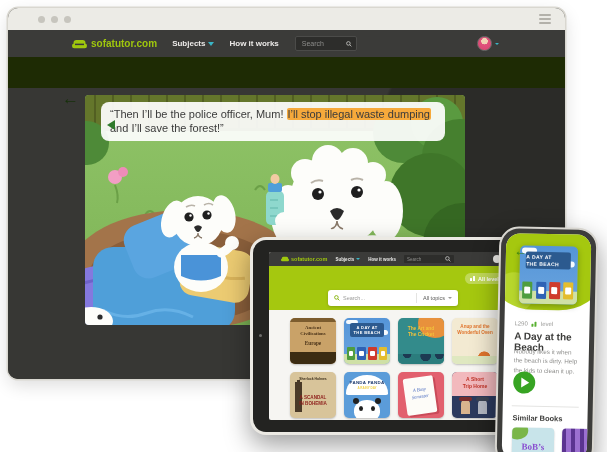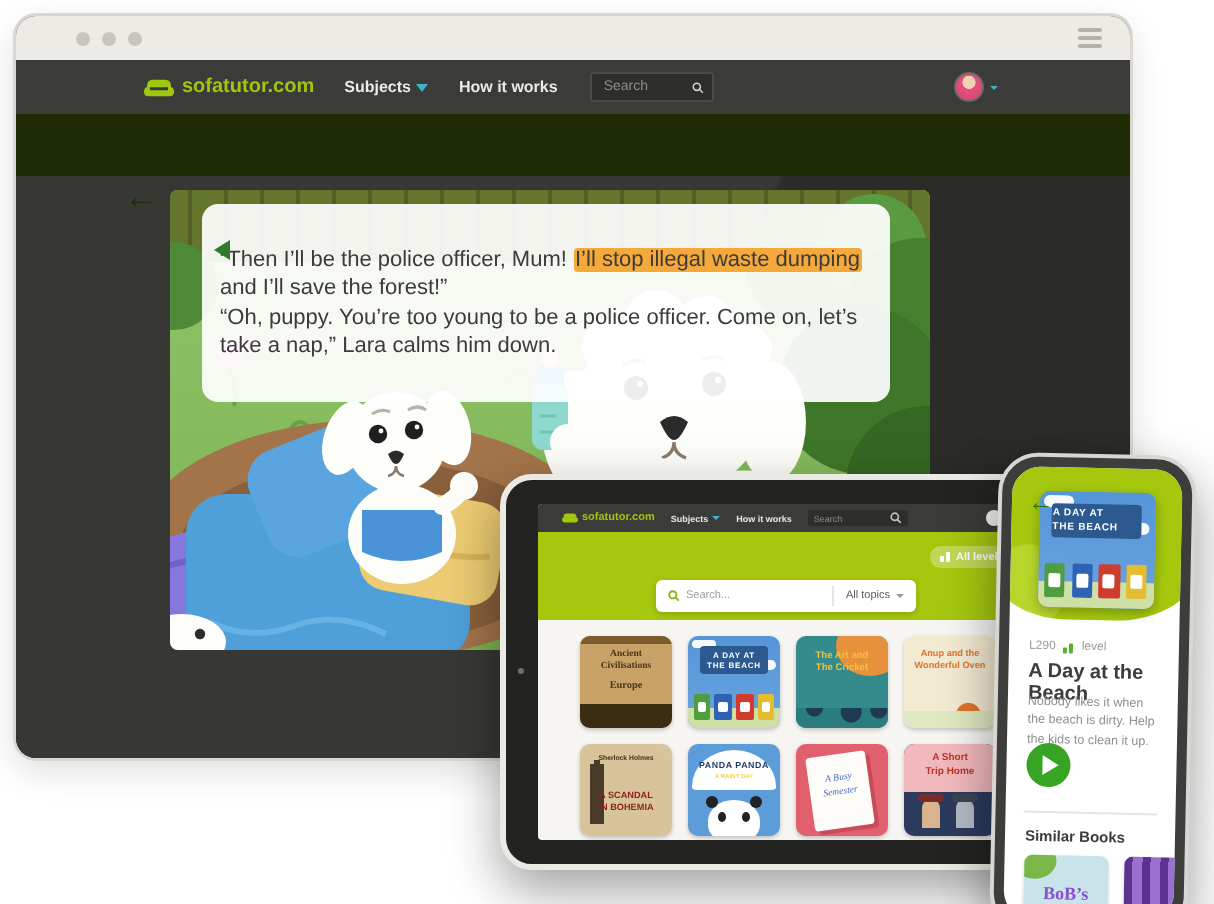--- a/index.html
+++ b/index.html
@@ -31,21 +31,21 @@
               background:radial-gradient(circle at 50% 32%,#f1d2b4 29%,#e0517c 31%,#d8456f 100%);}
   .bw-olive{height:31px;background:#1e2b04;}
   .bw-content{position:absolute;top:80px;left:0;right:0;bottom:0;
               background:linear-gradient(113deg,#373734 56%,#2b2b28 56.5%);}
   .back-arrow{position:absolute;left:54px;top:2px;color:#16300a;font-size:17px;font-weight:bold;cursor:pointer;line-height:18px;}
 
   
   .illus{position:absolute;left:77px;top:7px;width:380px;height:230px;border-radius:4px;overflow:hidden;}
   .illus svg{position:absolute;inset:0;width:100%;height:100%;}
   .bubble{position:absolute;left:16px;top:7px;width:344px;background:rgba(255,255,255,.92);border-radius:8px;
-          padding:21px 9px;font-size:11px;line-height:1.3;color:#3b3b3b;}
+          padding:5px 9px;font-size:11px;line-height:1.3;color:#3b3b3b;}
   .bubble p{margin:0;}
   .hl{background:#f6a93b;border-radius:2px;padding:0 1px;}
   .bubble-tri{position:absolute;left:6px;top:18px;width:0;height:0;border-top:5px solid transparent;
           border-bottom:5px solid transparent;border-right:8px solid #2f7a2b;cursor:pointer;}
 
   
   .tablet{position:absolute;left:250px;top:237px;width:302px;height:198px;background:#26262400;
           border-radius:16px;box-shadow:0 10px 26px rgba(0,0,0,.38);z-index:3;
           border:3px solid #ebe9e3;padding:12px 10px 12px 16px;background:#232321;}
   .tab-cam{position:absolute;left:6px;top:50%;margin-top:-2px;width:3px;height:3px;border-radius:50%;background:#6e6e6c;}
@@ -316,21 +316,20 @@
             <circle cx="123.5" cy="118.5" r="1.2" fill="#fff"></circle>
           <path d="M109 132 q4 -3.5 8 0 q-2 5 -4 5 q-2 0 -4 -5" fill="#2b2b2b"></path>
           <path d="M113 138 q0 4 -4 5 M113 138 q0 4 4 5" stroke="#8a7a6a" stroke-width="1.3" fill="none"></path>
           <ellipse cx="6" cy="226" rx="22" ry="14" fill="#fdfdfa"></ellipse>
           <circle cx="15" cy="222" r="2.6" fill="#2b2b2b"></circle>
         </svg>
 
         <div class="bubble">
           <span class="bubble-tri"></span>
           <p><span>“Then I’ll be the police officer, Mum! </span><span class="hl">I’ll stop illegal waste dumping</span><span> and I’ll save the forest!”</span></p>
-          <p>“Oh, puppy. You’re too young to be a police officer. Come on, let’s take a nap,” Lara calms him down.</p>
         </div>
       </div>
     </div>
   </div>
 
   <div class="tablet">
     <span class="tab-cam"></span>
     <div class="tab-screen">
 
       <div class="tab-nav">

